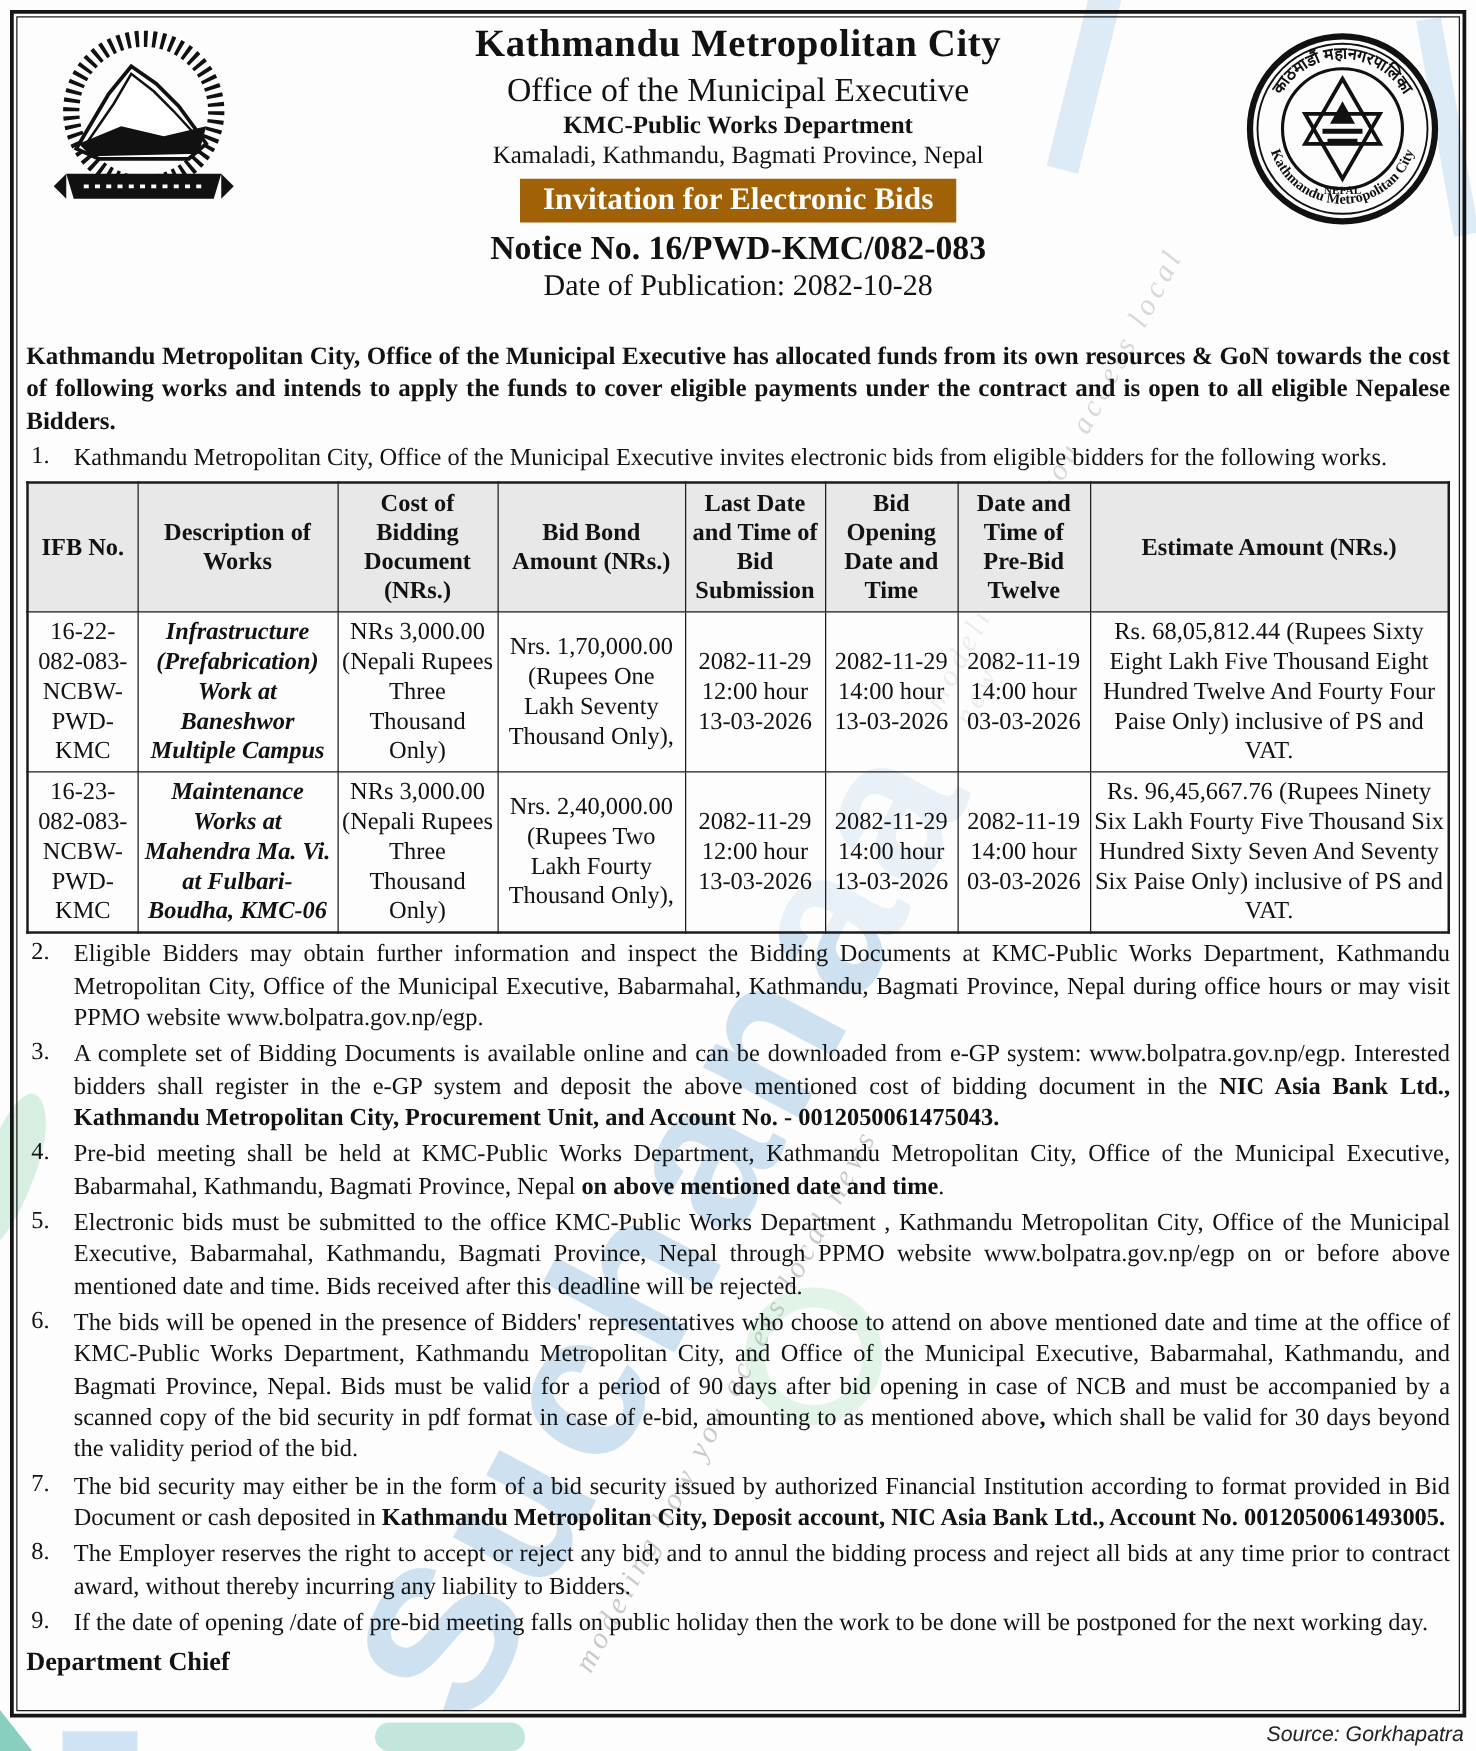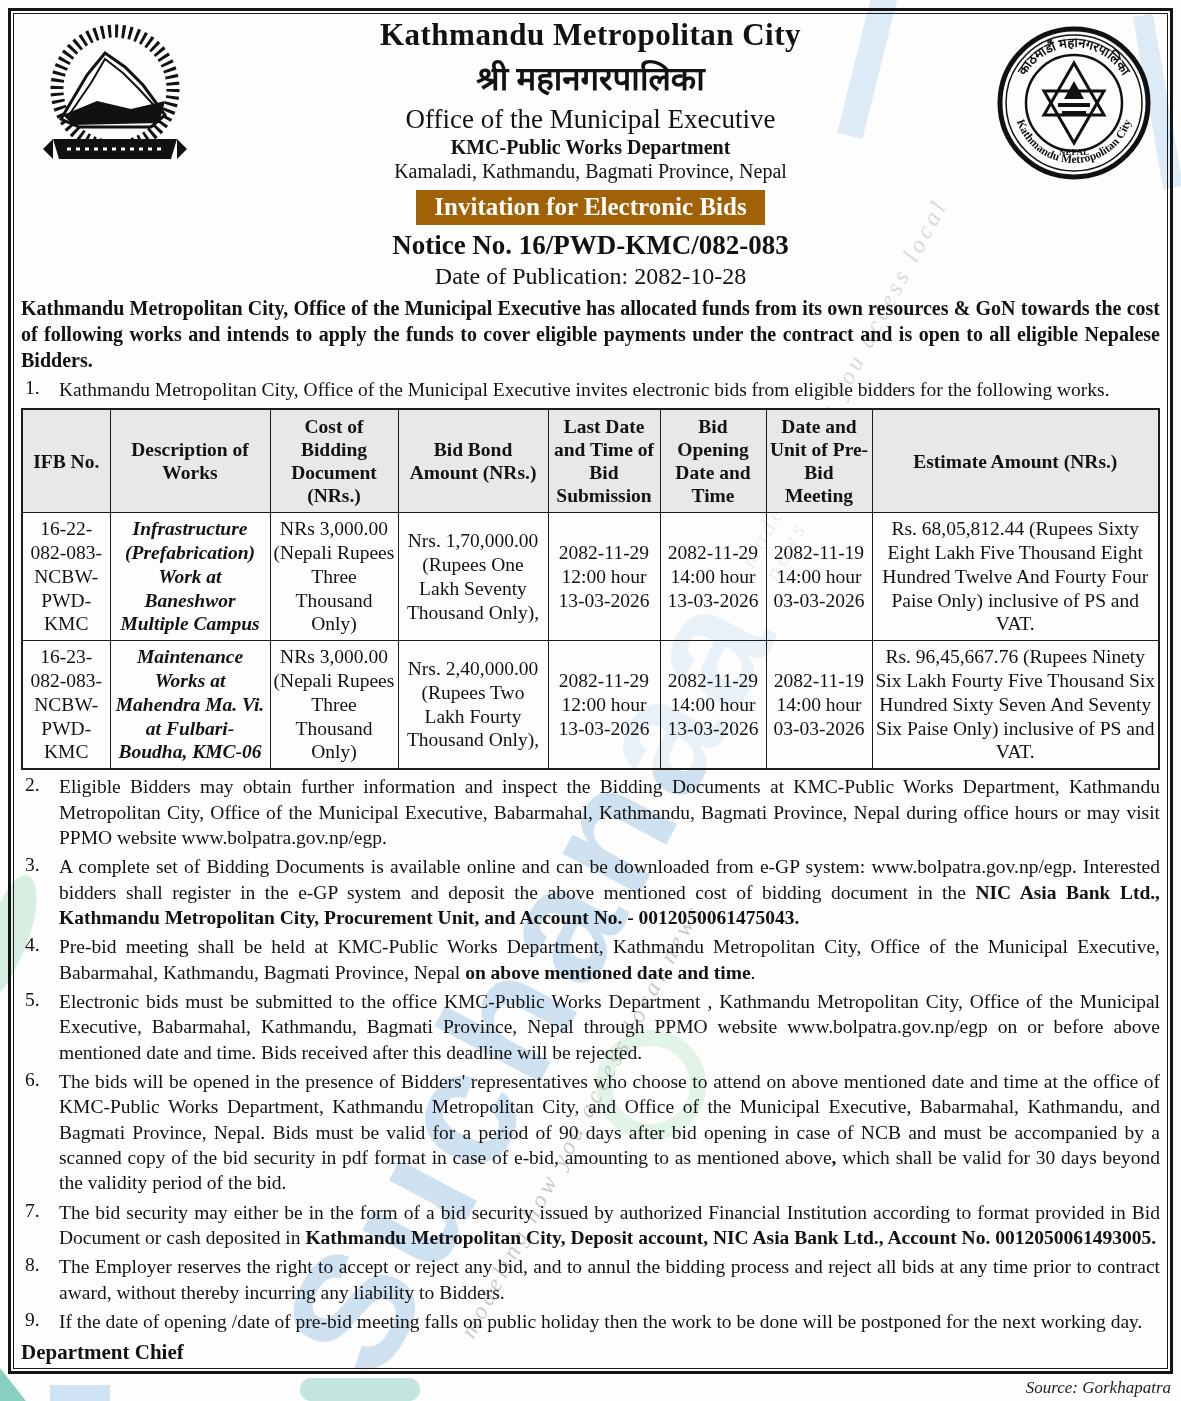--- a/index.html
+++ b/index.html
@@ -57,21 +57,21 @@
   table.bids th, table.bids td { border:1.5px solid #1c1c1c; vertical-align:middle; text-align:center; }
   table.bids th { background:#e8e8e8; font-size:19.5px; font-weight:bold; line-height:1.18; padding:5px 2px; }
   table.bids td { font-size:19.5px; line-height:1.22; padding:4px 2px; background:rgba(253,253,253,0.55); }
   td.col-description { font-weight:bold; font-style:italic; }
   td.col-submission, td.col-opening, td.col-prebid { white-space:pre-line; }
   col.c-ifb{width:88px;} col.c-desc{width:160px;} col.c-cost{width:128px;} col.c-bond{width:150px;}
   col.c-sub{width:112px;} col.c-open{width:106px;} col.c-pre{width:106px;} col.c-est{width:auto;}
 
   .signature { font-weight:bold; font-size:21px; margin-top:6px; padding-right:6px; }
   .source { position:absolute; right:10px; top:1378px; font-style:italic; font-size:17px;
-            font-family:Liberation Serif, serif; color:#222; z-index:3; }
+            font-family:Liberation Sans, sans-serif; color:#222; z-index:3; }
 
   svg text { font-family:"Liberation Serif","DejaVu Serif",serif; }
 </style>
 </head>
 <body>
 
 <div class="page">
 
   <div class="wm wm-big">Suchanaa</div>
   <div class="wm wm-tag1">modeling how you access local news</div>
@@ -121,21 +121,20 @@
             <polygon points="80,44 110,96 50,96" fill="none" stroke="#111" stroke-width="3"></polygon>
             <polygon points="80,124 50,72 110,72" fill="none" stroke="#111" stroke-width="3"></polygon>
             <polygon points="80,62 90,80 70,80" fill="#111"></polygon>
             <rect x="64" y="84" width="32" height="4" fill="#111"></rect>
             <rect x="68" y="92" width="24" height="3" fill="#111"></rect>
             <text x="80" y="136" font-size="9" font-weight="bold" text-anchor="middle" fill="#111">NEPAL</text>
           </svg>
         </div>
 
         <div class="h-title">Kathmandu Metropolitan City</div>
-        <div class="h-dev">श्री महानगरपालिका</div>
         <div class="h-office">Office of the Municipal Executive</div>
         <div class="h-dept">KMC-Public Works Department</div>
         <div class="h-addr">Kamaladi, Kathmandu, Bagmati Province, Nepal</div>
         <div><span class="h-banner">Invitation for Electronic Bids</span></div>
         <div class="h-notice">Notice No. 16/PWD-KMC/082-083</div>
         <div class="h-pub">Date of Publication: 2082-10-28</div>
       </div>
 
       <div class="intro">Kathmandu Metropolitan City, Office of the Municipal Executive has allocated funds from its own resources &amp; GoN towards the cost of following works and intends to apply the funds to cover eligible payments under the contract and is open to all eligible Nepalese Bidders.</div>
 
@@ -158,21 +157,21 @@
             <col class="c-est">
         </colgroup>
         <thead>
             <tr>
               <th>IFB No.</th>
               <th>Description of Works</th>
               <th>Cost of Bidding Document (NRs.)</th>
               <th>Bid Bond Amount (NRs.)</th>
               <th>Last Date and Time of Bid Submission</th>
               <th>Bid Opening Date and Time</th>
-              <th>Date and Unit of Pre-Bid Meeting</th>
+              <th>Date and Time of Pre-Bid Twelve</th>
               <th>Estimate Amount (NRs.)</th>
             </tr>
           </thead>
         <tbody>
             <tr>
               <td class="col-ifb">16-22-082-083-NCBW-PWD-KMC</td>
               <td class="col-description">Infrastructure (Prefabrication) Work at Baneshwor Multiple Campus</td>
               <td class="col-cost">NRs 3,000.00 (Nepali Rupees Three Thousand Only)</td>
               <td class="col-bid_bond">Nrs. 1,70,000.00 (Rupees One Lakh Seventy Thousand Only),</td>
               <td class="col-submission">2082-11-29

